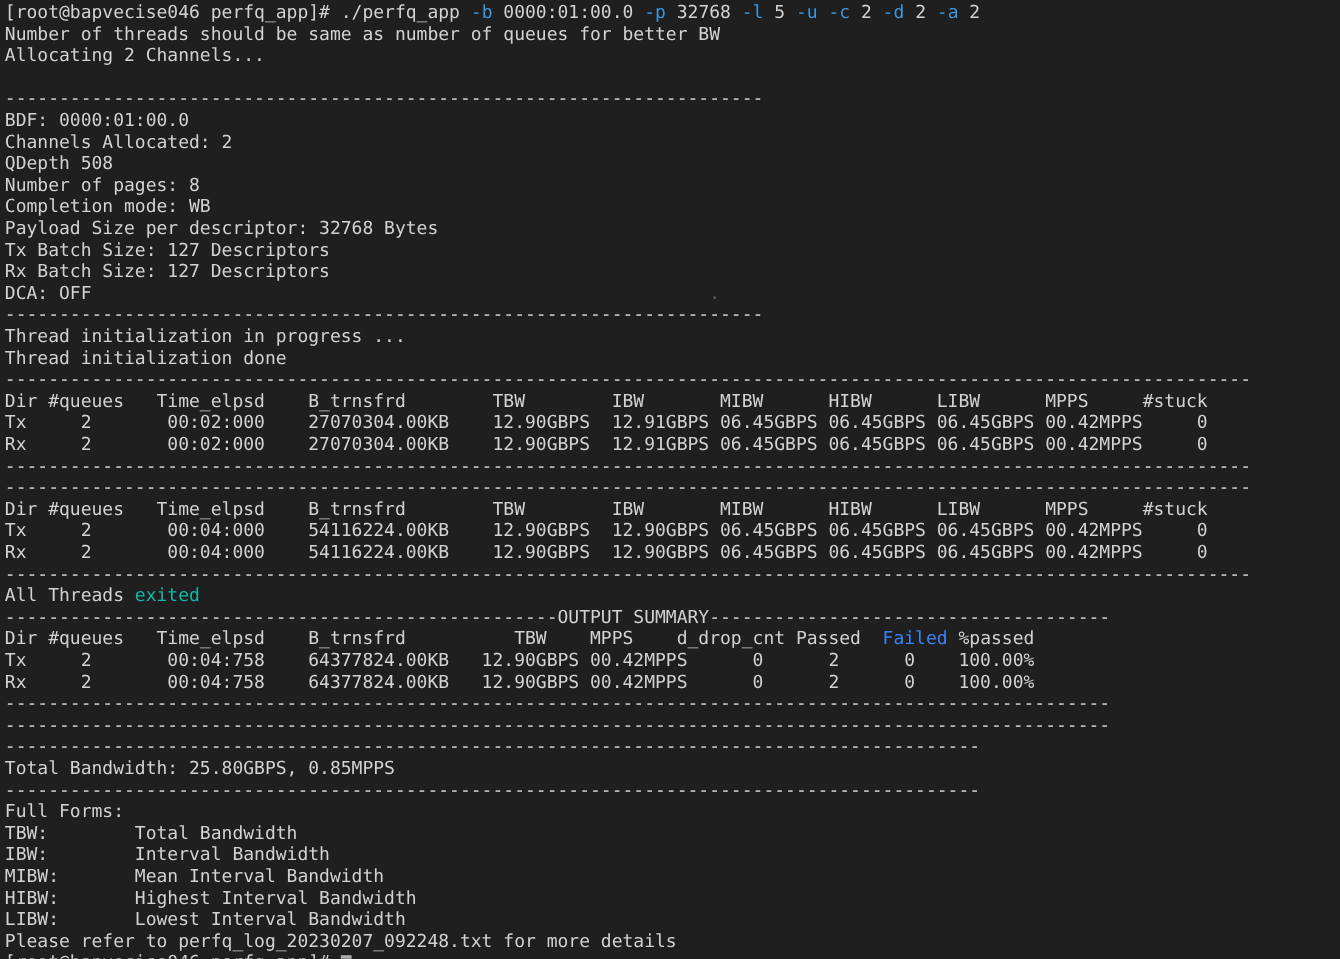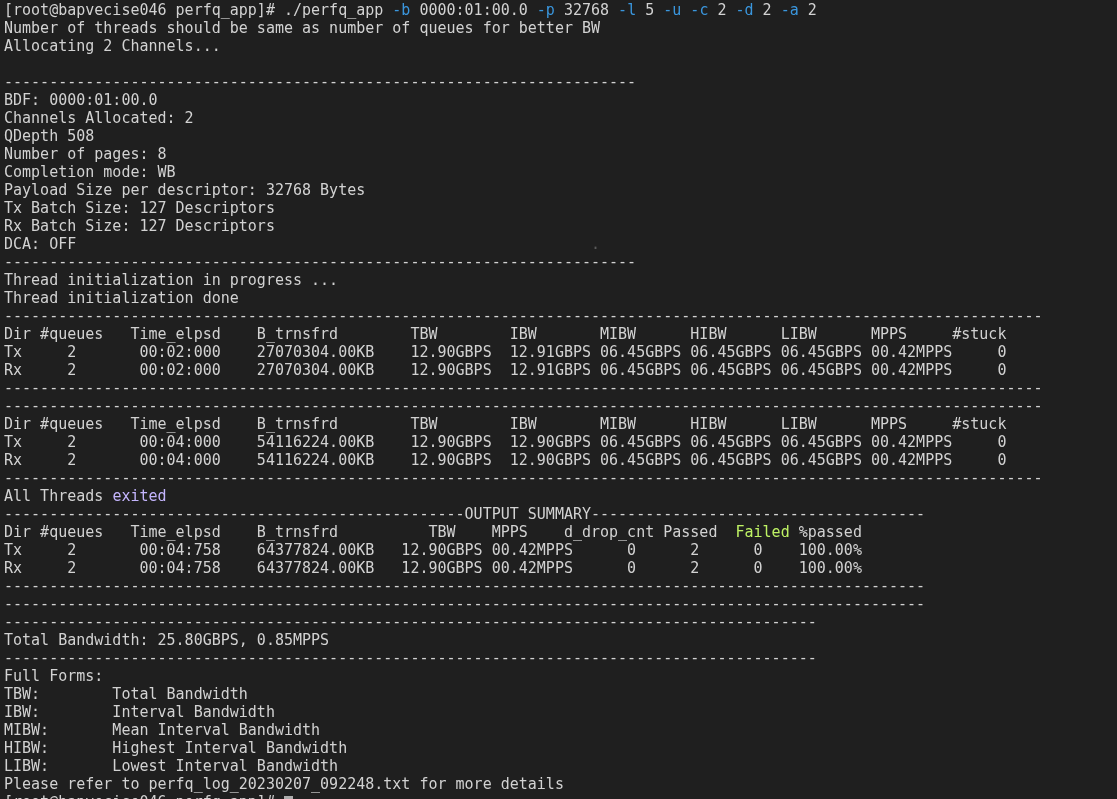--- a/index.html
+++ b/index.html
@@ -12,22 +12,22 @@
   .screen { position: absolute; inset: 0; }
   #term {
     position: absolute; left: 4px; top: 1px;
     font-family: "DejaVu Sans Mono", "Liberation Mono", monospace;
     font-size: 15px; line-height: 18px;
     color: #d2d2d2;
     white-space: pre;
   }
   .line { min-height: 18px; }
   .c-blue   { color: #3a96dd; }
-  .c-yellow { color: #c4b5fd; text-align: center; }
-  .c-red    { color: #bef264; }
+  .c-yellow { color: #14b8a6; text-align: center; }
+  .c-red    { color: #3b82f6; }
   .c-dim    { color: #5a5a5a; }
   .cursor {
     display: inline-block;
     width: 9px; height: 15px;
     background: #acacac;
     vertical-align: text-bottom;
   }
 </style>
 </head>
 <body>

